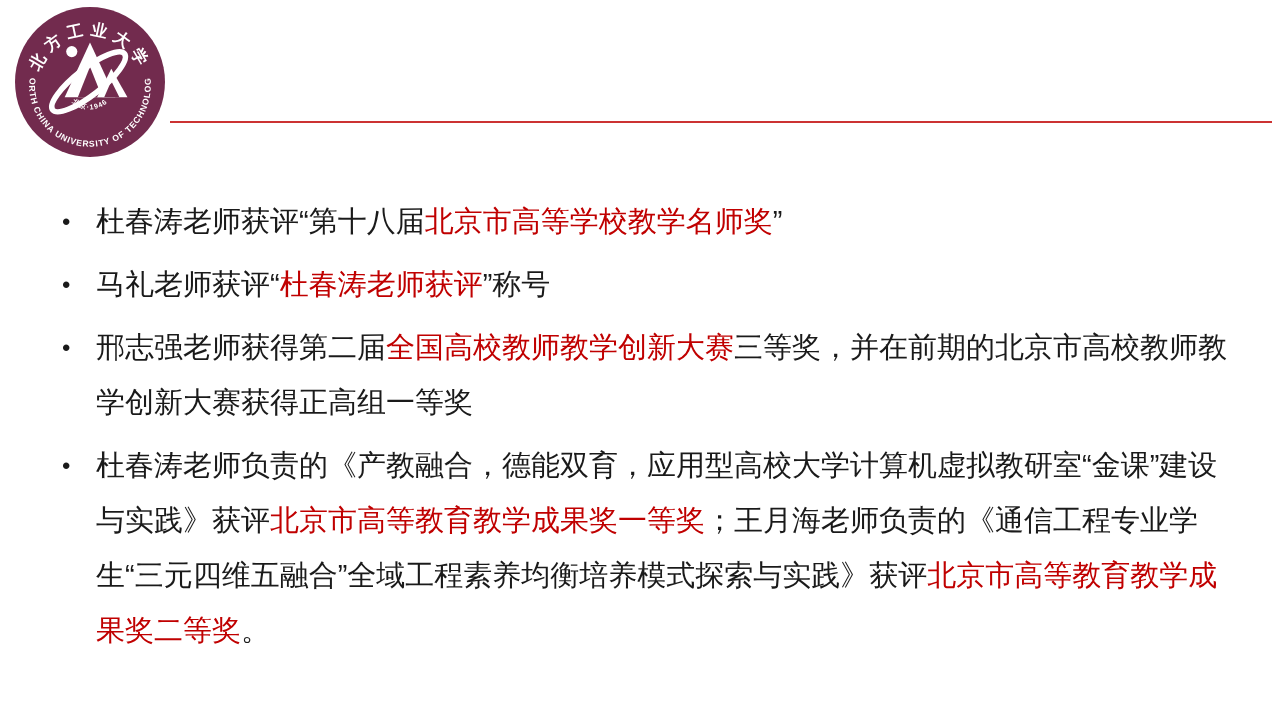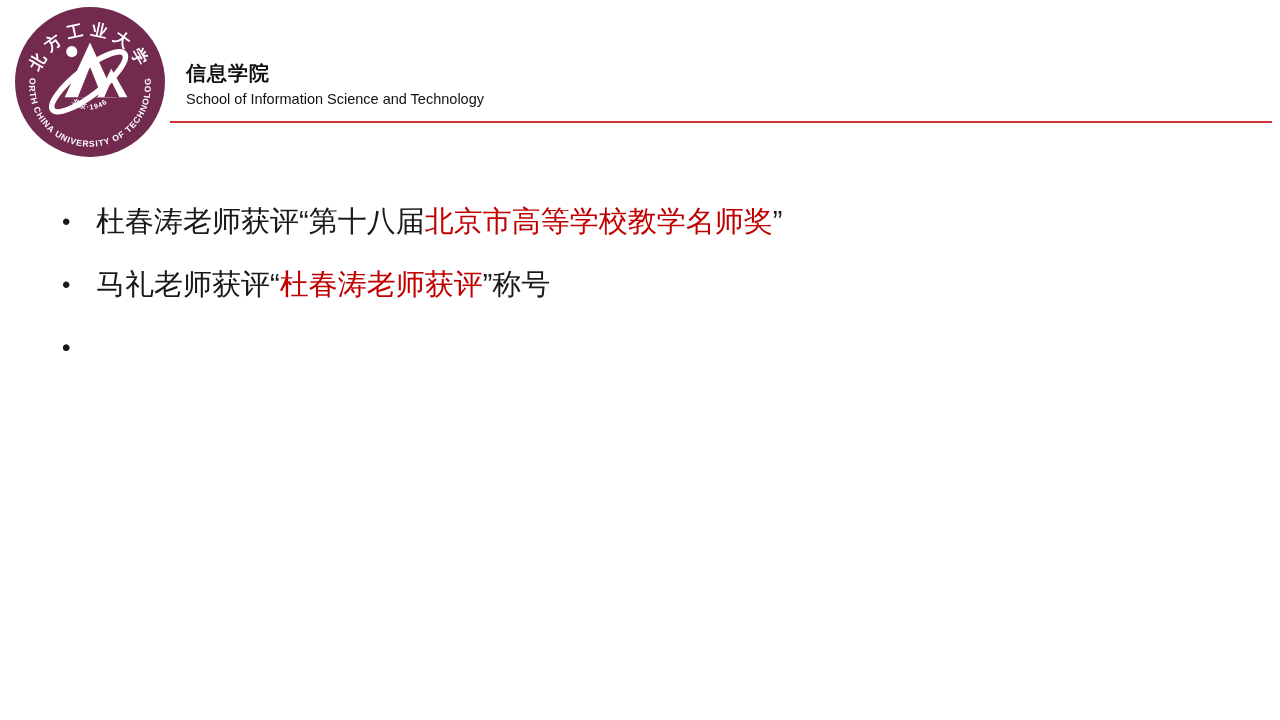--- a/index.html
+++ b/index.html
@@ -142,39 +142,37 @@
       <textPath href="#arcTopCn" startOffset="50%">北方工业大学</textPath>
     </text>
     <text class="logo-en-arc" text-anchor="middle">
       <textPath href="#arcBottomEn" startOffset="50%">NORTH CHINA UNIVERSITY OF TECHNOLOGY</textPath>
     </text>
     <text class="logo-badge-arc" text-anchor="middle">
       <textPath href="#arcBadge" startOffset="50%">北京·1946</textPath>
     </text>
   </svg>
 
-  <div class="header-text">
-    <div class="college-cn">信息学院</div>
-    <div class="college-en">School of Information Science and Technology</div>
-  </div>
   <div class="header-divider"></div>
 
 
   <div class="content">
     <ul class="bullet-list">
       <li class="bullet-item">
         <span class="bullet-dot">•</span>
         <span class="bullet-text"><span class="run-black">杜春涛老师获评“第十八届</span><span class="run-red">北京市高等学校教学名师奖</span><span class="run-black">”</span></span>
       </li>
       <li class="bullet-item">
         <span class="bullet-dot">•</span>
         <span class="bullet-text"><span class="run-black">马礼老师获评“</span><span class="run-red">杜春涛老师获评</span><span class="run-black">”称号</span></span>
       </li>
       <li class="bullet-item">
         <span class="bullet-dot">•</span>
+        <span class="bullet-text"><span class="run-black">邢志强老师获得第二届</span><span class="run-red">全国高校教师教学创新大赛</span><span class="run-black">三等奖，并在前期的北京市高校教师教学创新大赛获得正高组一等奖</span></span>
       </li>
       <li class="bullet-item">
         <span class="bullet-dot">•</span>
+        <span class="bullet-text"><span class="run-black">杜春涛老师负责的《产教融合，德能双育，应用型高校大学计算机虚拟教研室“金课”建设与实践》获评</span><span class="run-red">北京市高等教育教学成果奖一等奖</span><span class="run-black">；王月海老师负责的《通信工程专业学生“三元四维五融合”全域工程素养均衡培养模式探索与实践》获评</span><span class="run-red">北京市高等教育教学成果奖二等奖</span><span class="run-black">。</span></span>
       </li>
     </ul>
   </div>
 
 </div>
 
 </body></html>

